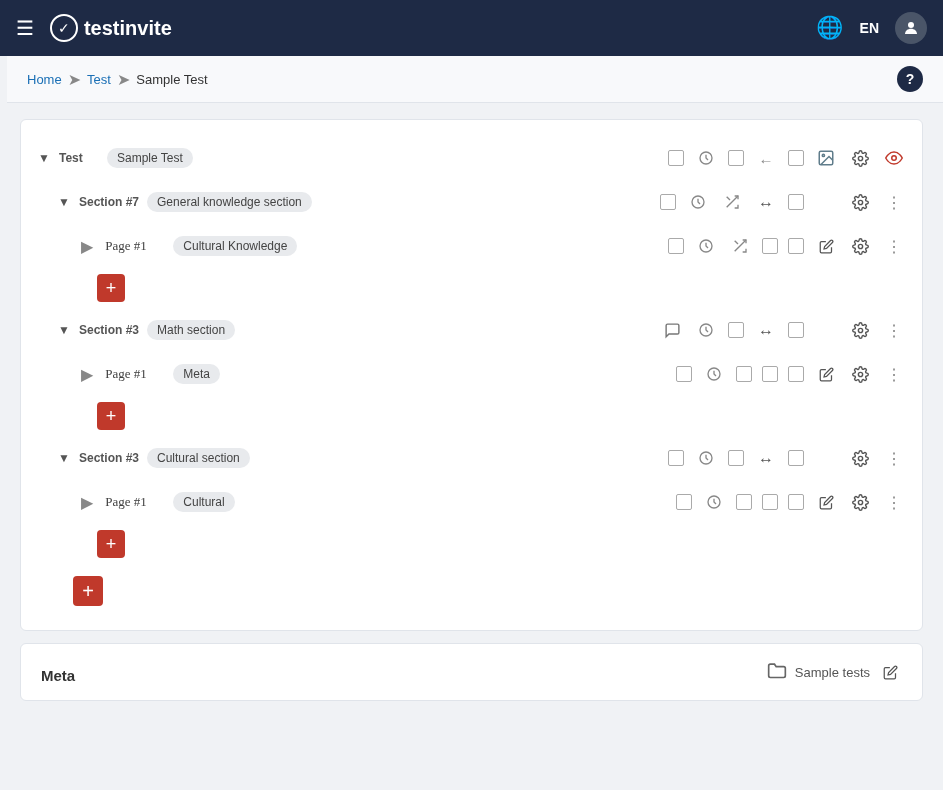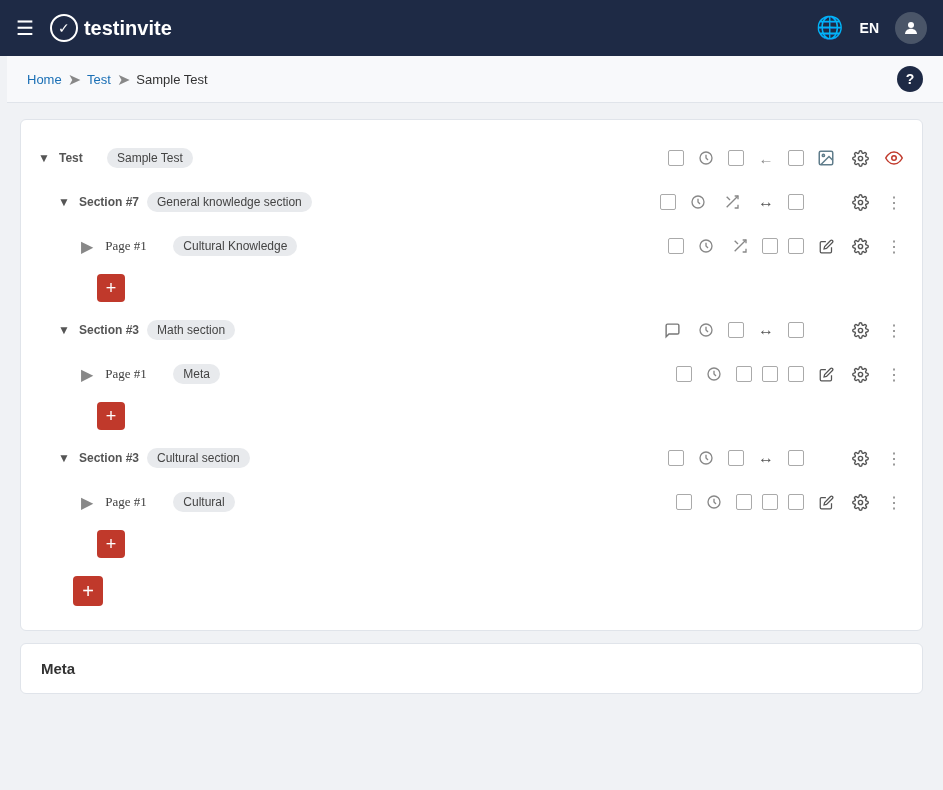--- a/index.html
+++ b/index.html
@@ -415,15 +415,29 @@
     </div>
 
     <div style="padding: 8px 16px 4px 16px;">
       <div class="add-icon-red-lg">+</div>
     </div>
 
   </div>
 
   <div class="meta-card">
     <span class="meta-title">Meta</span>
+    <div class="meta-right">
+      <span class="folder-icon">
+        <svg width="20" height="18" viewBox="0 0 24 20" fill="none" stroke="#666" stroke-width="2">
+            <path d="M22 17a2 2 0 0 1-2 2H4a2 2 0 0 1-2-2V5a2 2 0 0 1 2-2h5l2 3h9a2 2 0 0 1 2 2z"></path>
+          </svg>
+      </span>
+      <span>Sample tests</span>
+      <span class="icon-btn">
+        <svg width="15" height="15" viewBox="0 0 24 24" fill="none" stroke="#555" stroke-width="2">
+            <path d="M11 4H4a2 2 0 0 0-2 2v14a2 2 0 0 0 2 2h14a2 2 0 0 0 2-2v-7"></path>
+            <path d="M18.5 2.5a2.121 2.121 0 0 1 3 3L12 15l-4 1 1-4 9.5-9.5z"></path>
+          </svg>
+      </span>
+    </div>
   </div>
 
 </div>
 
 </body></html>

